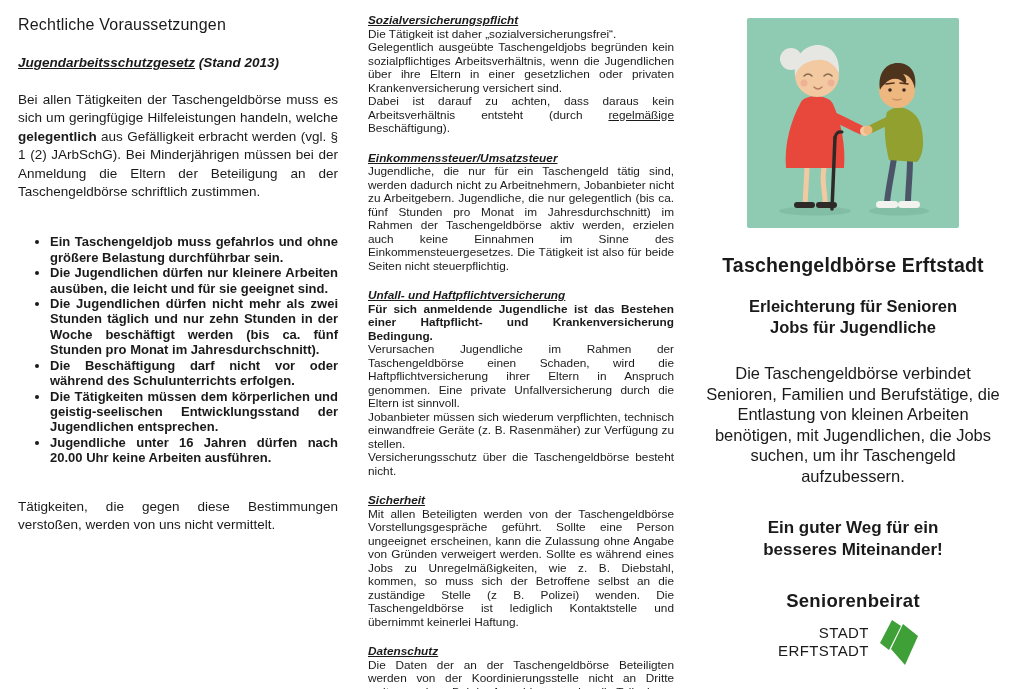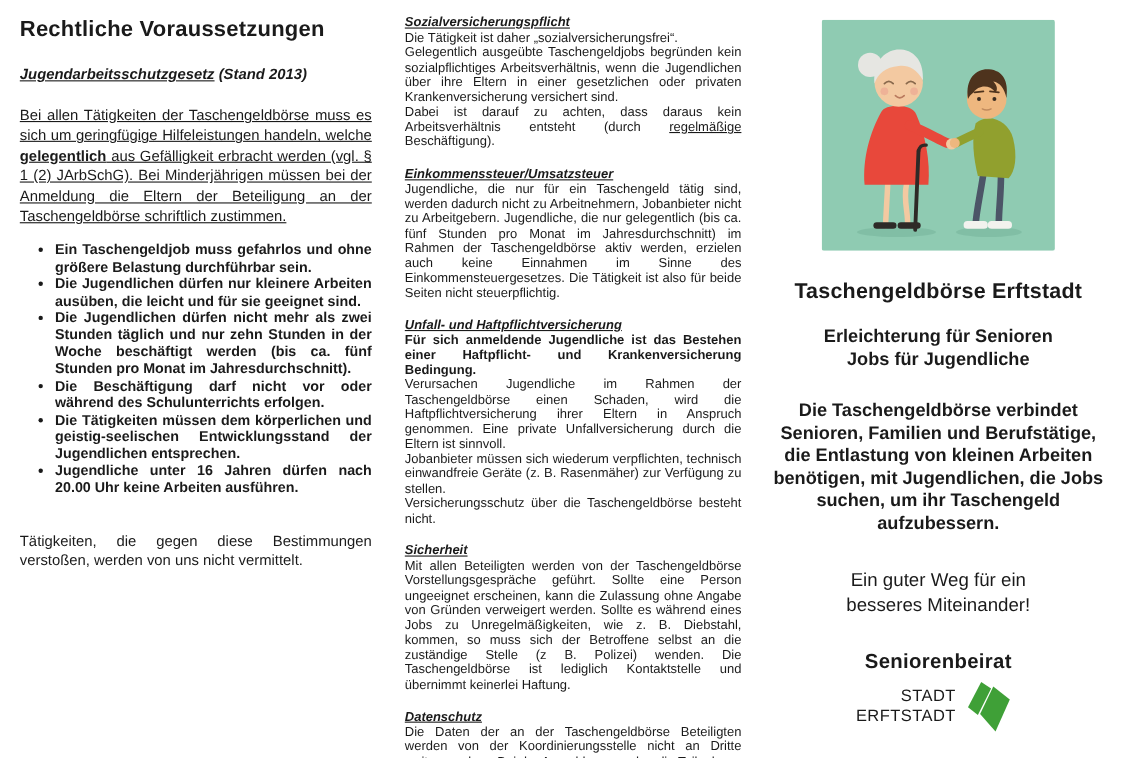--- a/index.html
+++ b/index.html
@@ -5,25 +5,25 @@
   html,body{margin:0;padding:0;}
   body{
     width:1023px;height:689px;background:#ffffff;
     font-family:"Liberation Sans", sans-serif;color:#1a1a1a;
     position:relative;overflow:hidden;
     -webkit-font-smoothing:antialiased;
   }
   .col{position:absolute;}
   
   .col-left{left:18px;top:16px;width:320px;}
-  .left-title{font-size:20px;font-weight:bold;margin:0 0 21px 0;letter-spacing:.2px;}
+  .left-title{font-size:16px;font-weight:normal;margin:0 0 21px 0;letter-spacing:.2px;}
   .law{font-size:13.5px;font-weight:bold;font-style:italic;margin:0 0 21px 0;}
   .law-name{text-decoration:underline;}
   .para{font-size:13.5px;line-height:18.4px;text-align:justify;margin:0;}
-  .intro{margin-bottom:13px;text-decoration:underline;}
+  .intro{margin-bottom:33px;}
   .bullets{margin:0;padding:0 0 0 32px;}
   .bullets li{
     font-size:13px;font-weight:bold;line-height:15.4px;
     text-align:justify;margin:0;padding:0;
   }
   .closing{margin-top:32px;font-size:13.5px;line-height:18.4px;}
   
   .col-mid{left:353px;top:14px;width:321px;}
   .sec{margin:0 0 16px 15px;}
   .sec h3{
@@ -32,22 +32,22 @@
   }
   .sec p{font-size:11.8px;line-height:13.5px;text-align:justify;margin:0;}
   .lead{font-weight:bold;}
   .u{text-decoration:underline;}
   
   .col-right{left:699px;top:16px;width:308px;text-align:center;}
   .illus{width:212px;height:210px;margin:2px auto 26px auto;}
   .illus svg{display:block;}
   .r-title{font-size:19.5px;font-weight:bold;margin:18px 0 19px 0;letter-spacing:.2px;}
   .r-sub{font-size:16.5px;font-weight:bold;line-height:21px;margin:0 0 25px 0;}
-  .r-body{font-size:16.5px;line-height:20.5px;margin:0 0 31px 0;font-weight:bold;}
-  .r-slogan{font-size:17px;font-weight:normal;line-height:22px;margin:0 0 29px 0;}
+  .r-body{font-size:16.5px;line-height:20.5px;margin:0 0 31px 0;}
+  .r-slogan{font-size:17px;font-weight:bold;line-height:22px;margin:0 0 29px 0;}
   .r-board{font-size:18.5px;font-weight:bold;letter-spacing:.3px;margin:0 0 12px 0;}
   .logo{display:flex;align-items:flex-start;justify-content:center;gap:1px;}
   .logo-text{font-size:15px;line-height:18px;text-align:right;letter-spacing:.4px;}
   .logo-mark{width:58px;height:62px;margin:-8px 0 0 0;}
 </style>
 </head>
 <body>
 
 <div>
 

